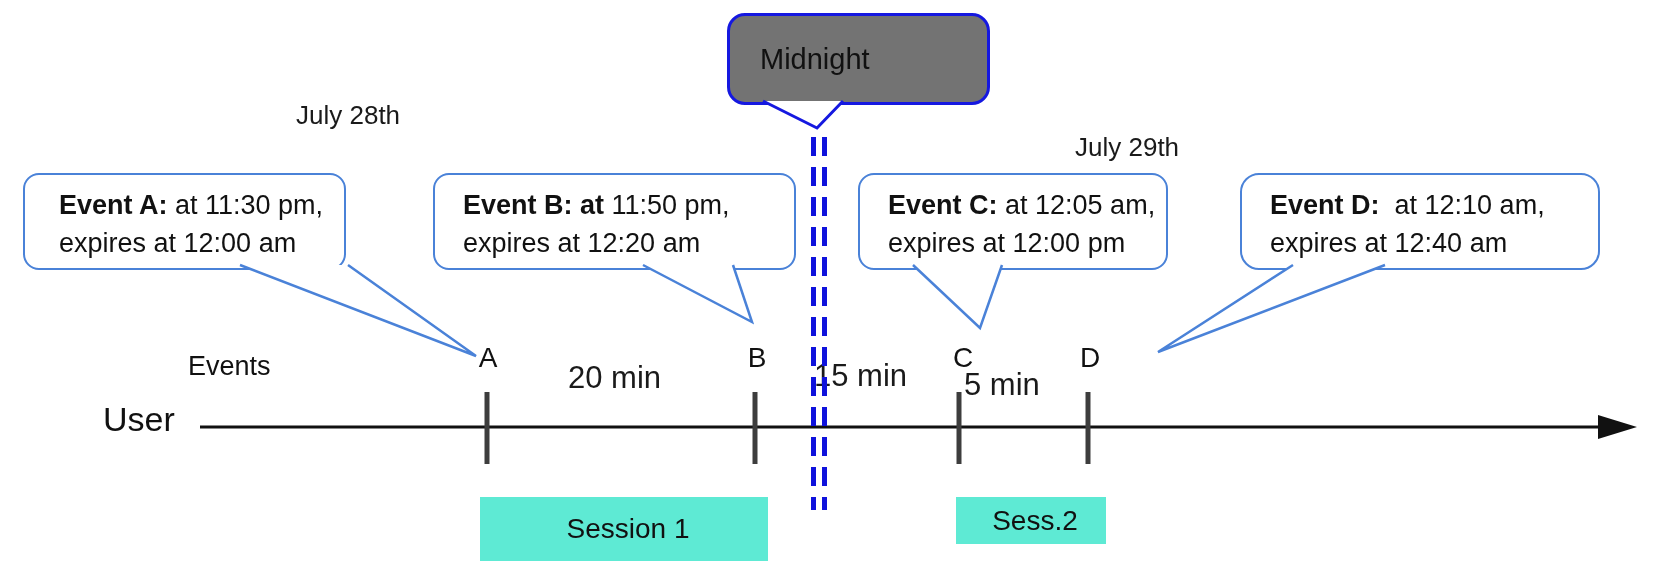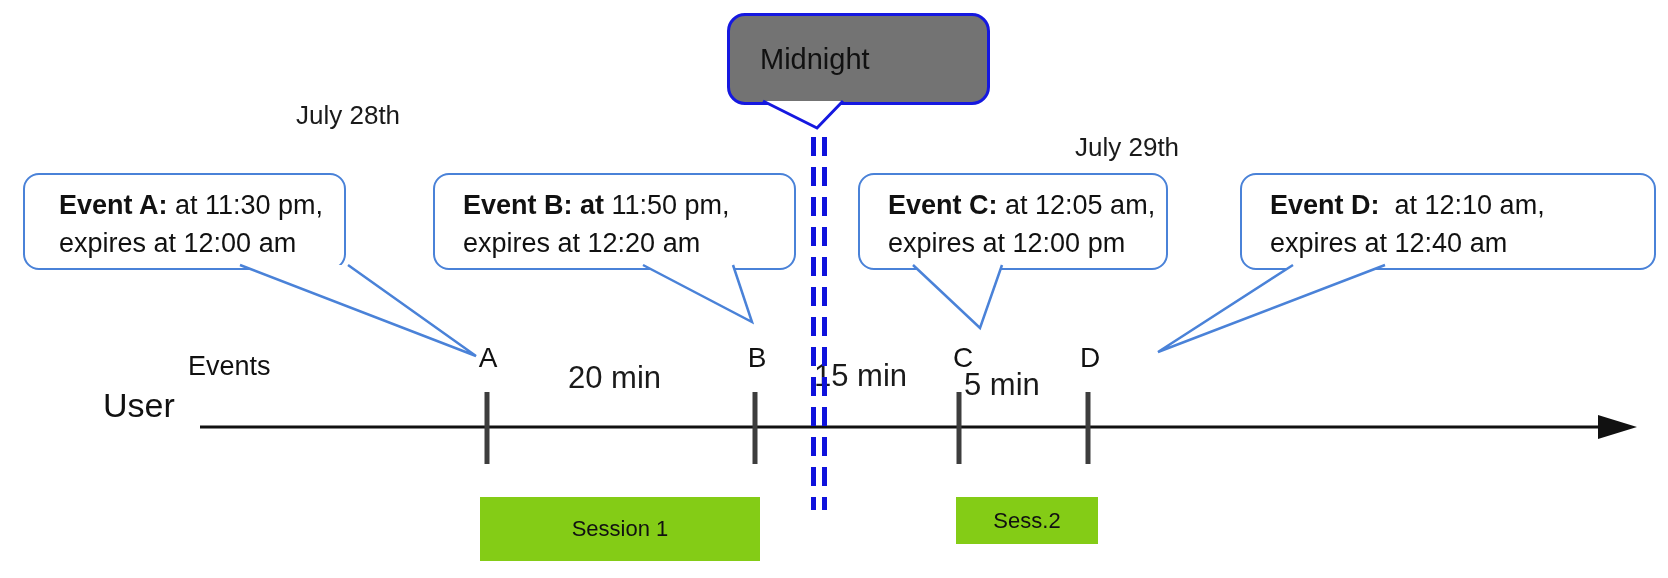--- a/index.html
+++ b/index.html
@@ -18,34 +18,34 @@
   }
   
   .bubble{
     box-sizing:border-box;height:97px;border:2.5px solid #4a82d8;border-radius:16px;
     background:#fff;padding:11px 10px 0 28px;font-size:27px;line-height:38px;z-index:2;
   }
   .bubble .line{white-space:pre-wrap;}
   .bubble-a{left:23px;top:173px;width:323px;padding-left:34px;}
   .bubble-b{left:433px;top:173px;width:363px;}
   .bubble-c{left:858px;top:173px;width:310px;}
-  .bubble-d{left:1240px;top:173px;width:416px;}
+  .bubble-d{left:1240px;top:173px;width:360px;border-radius:19px;}
   
   .events-label{left:188px;top:351px;font-size:27px;z-index:3;}
-  .user-label{left:103px;top:386px;font-size:34px;z-index:3;}
+  .user-label{left:103px;top:400px;font-size:34px;z-index:3;}
   
   .tick-label{width:44px;text-align:center;top:342px;font-size:28px;z-index:3;}
   .tl-a{left:466px;} .tl-b{left:735px;} .tl-c{left:941px;} .tl-d{left:1068px;}
   
   .interval{width:130px;text-align:left;font-size:31px;color:#1a1a1a;z-index:3;}
   .iv-ab{left:568px;top:360px;} .iv-bc{left:814px;top:358px;} .iv-cd{left:964px;top:367px;}
   
   .session{
-    background:#84cc16;display:flex;align-items:center;justify-content:center;
-    font-size:22px;z-index:1;
+    background:#5eead4;display:flex;align-items:center;justify-content:center;
+    font-size:28px;z-index:1;padding-left:8px;
   }
   .session-1{left:480px;top:497px;width:280px;height:64px;}
   .session-2{left:956px;top:497px;width:142px;height:47px;}
   
   svg.overlay{position:absolute;left:0;top:0;z-index:4;pointer-events:none;}
 </style>
 </head>
 <body>
 
 <div id="stage">

